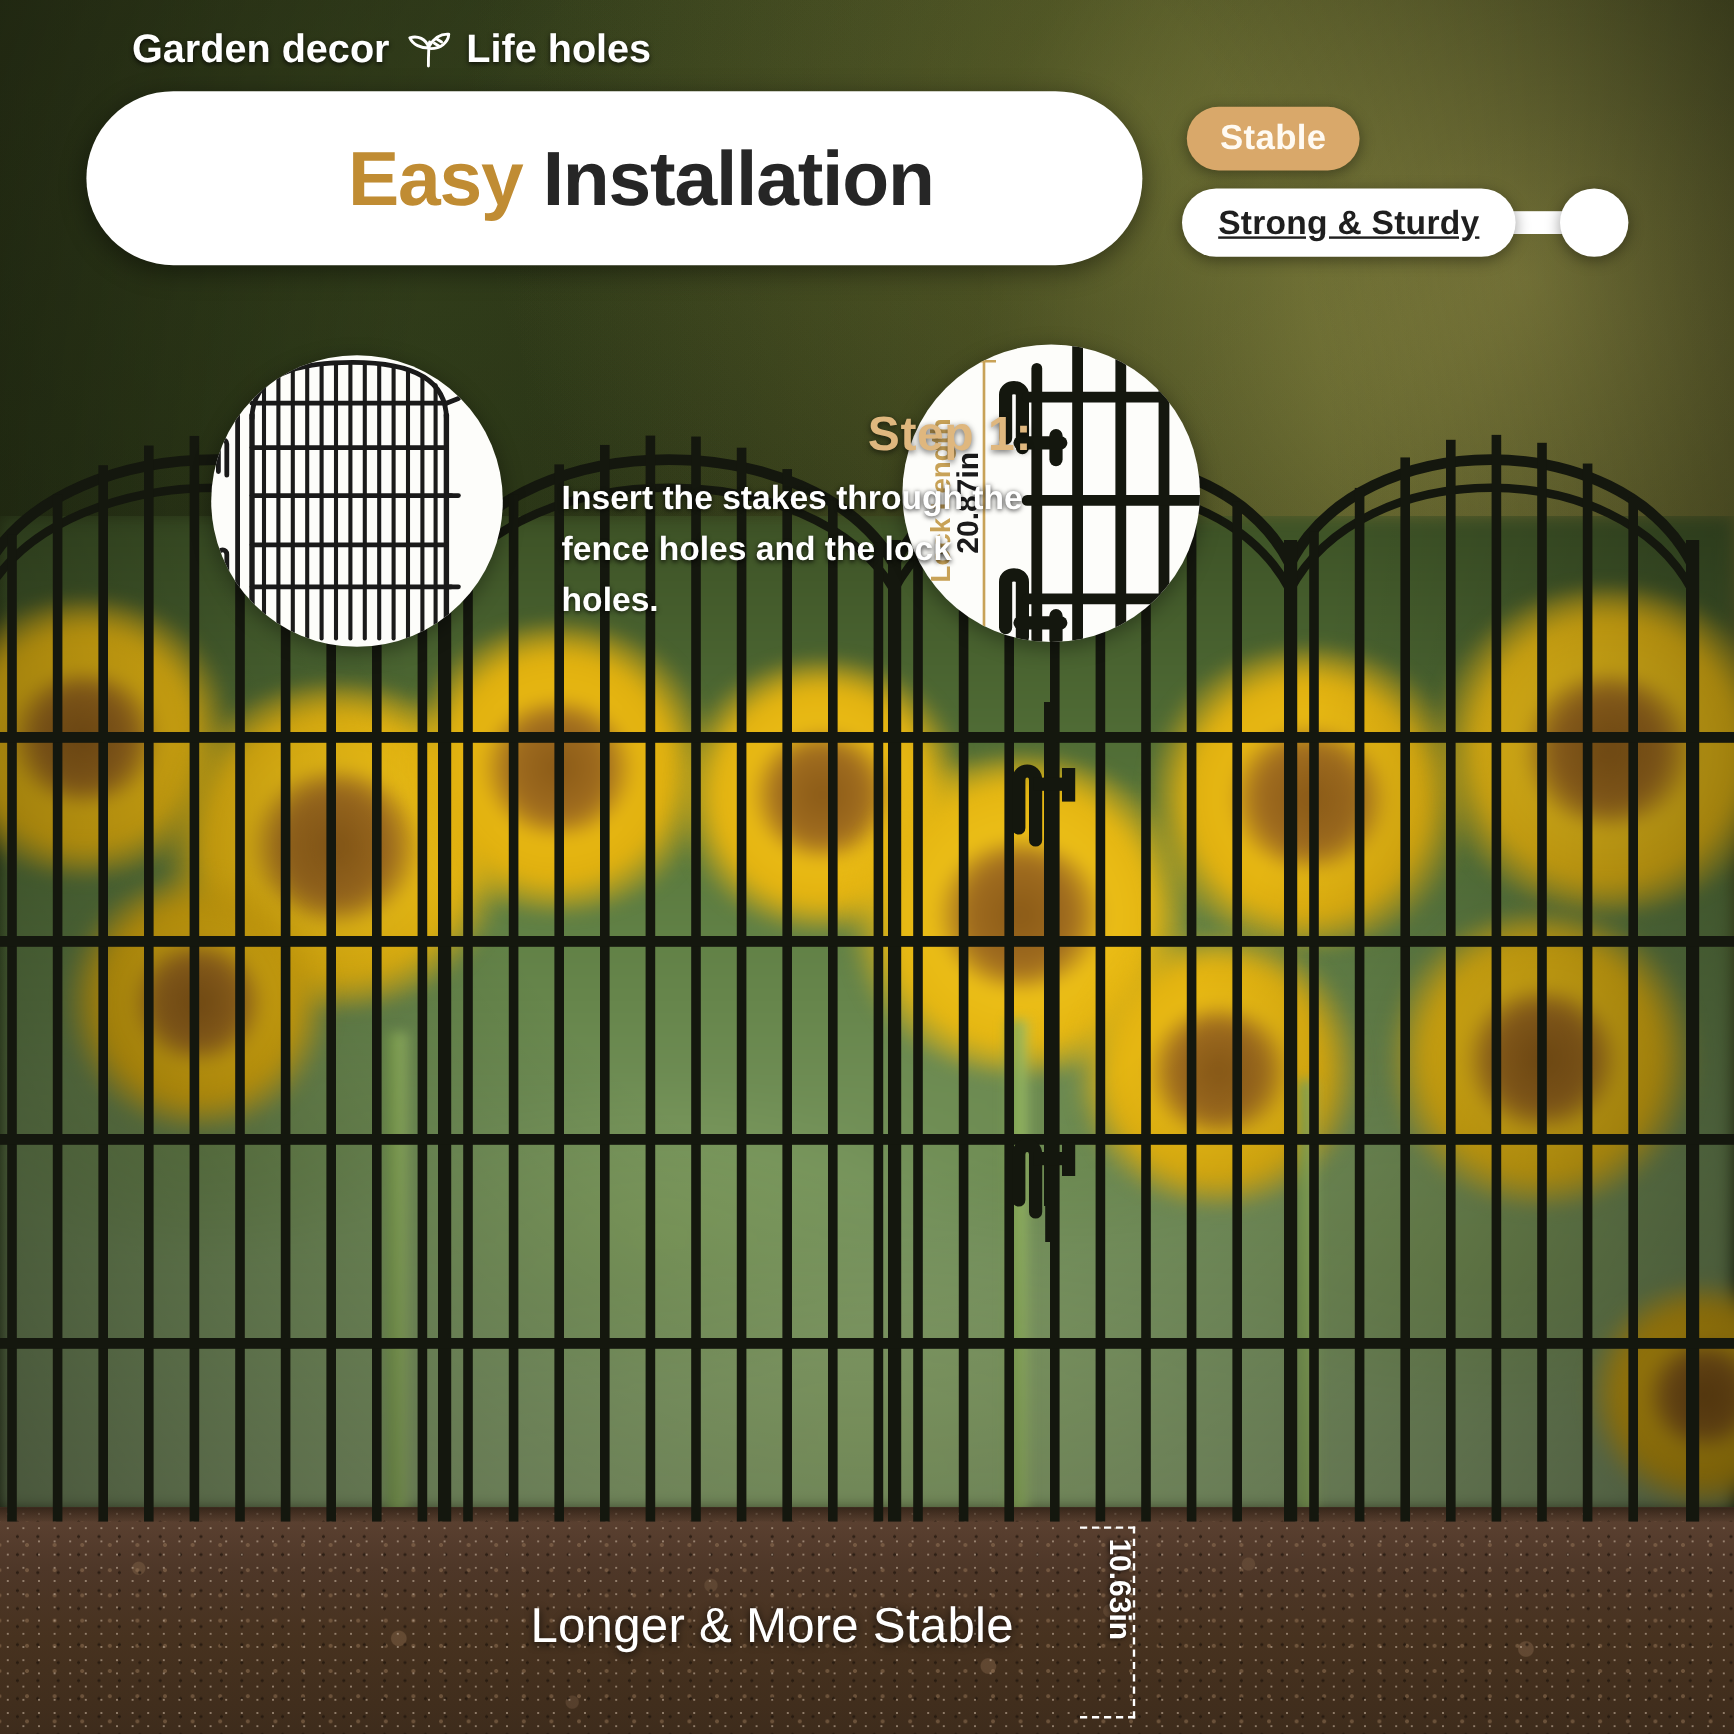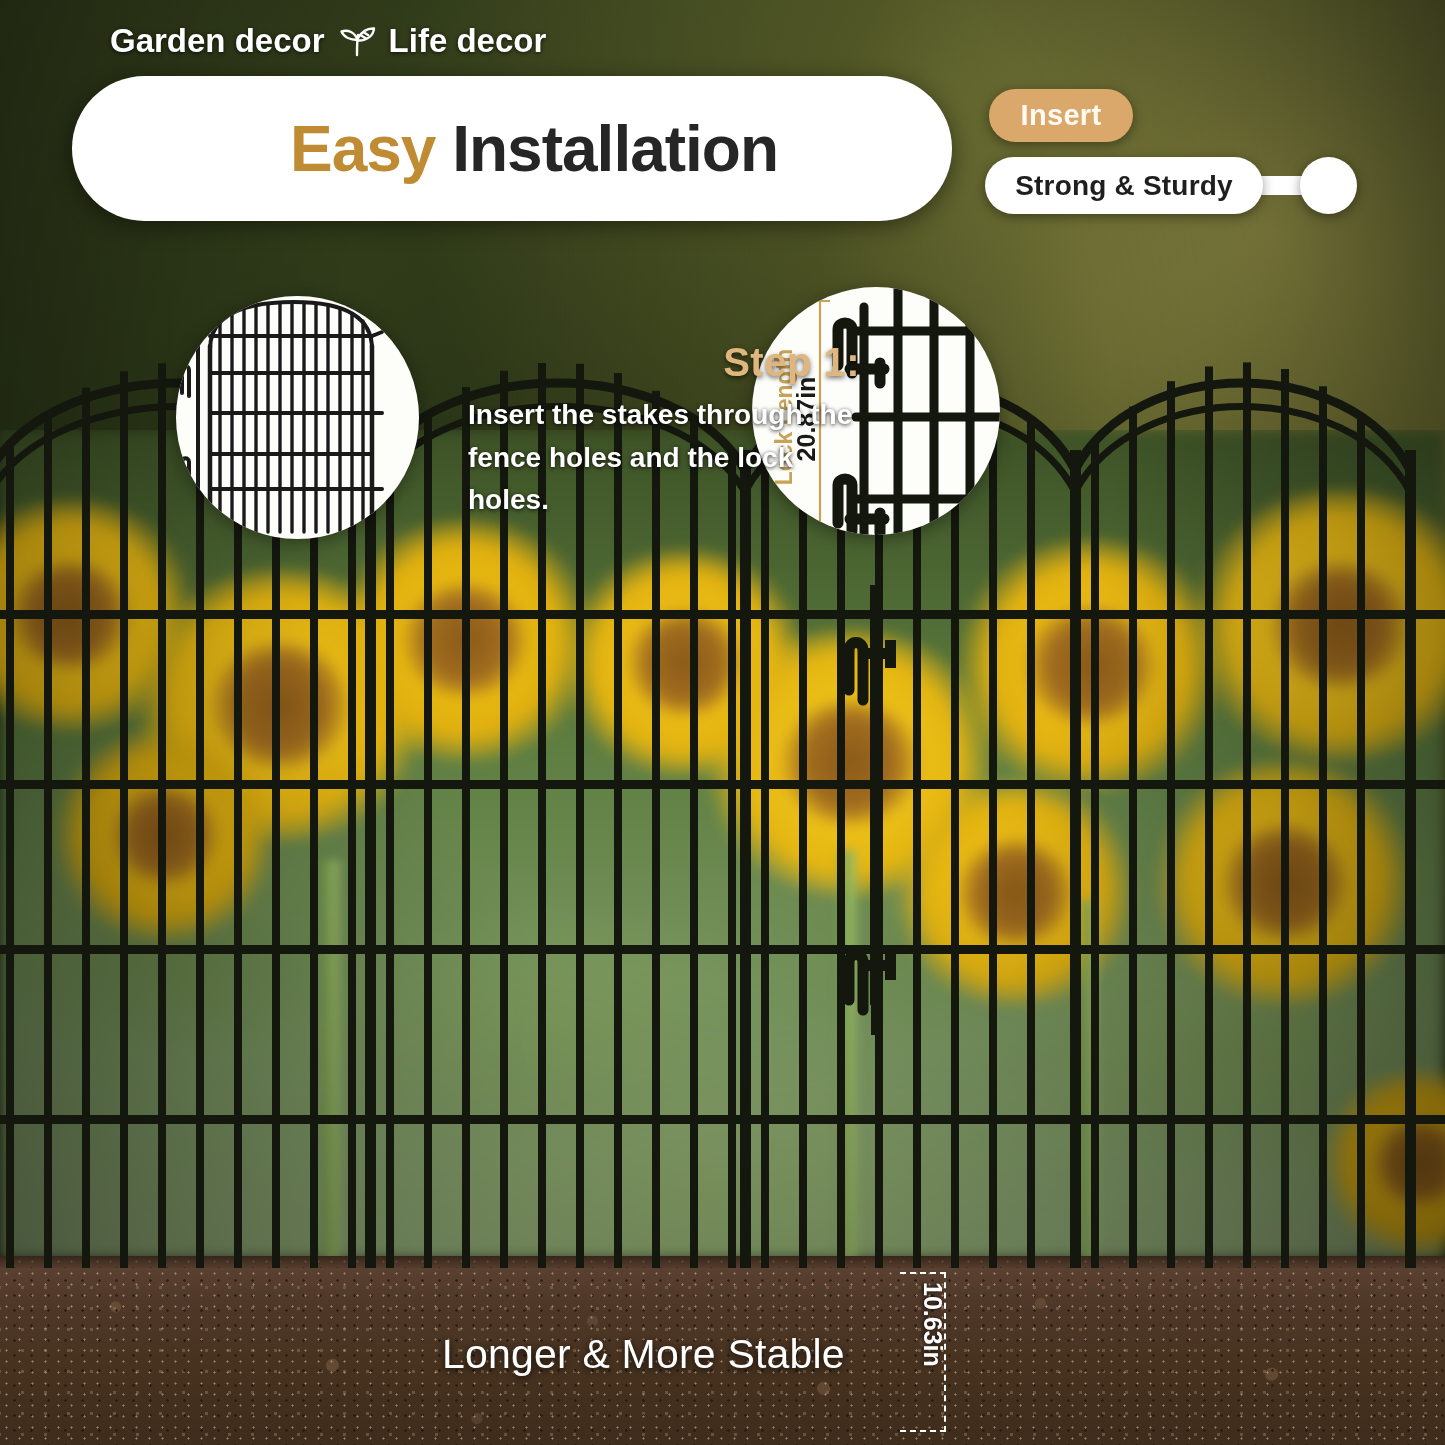--- a/index.html
+++ b/index.html
@@ -158,21 +158,21 @@
   }
   .sturdy-pill {
     position: absolute; left: 0; top: 0;
     width: 278px; height: 57px;
     background: #fff;
     border-radius: 29px;
     display: flex; align-items: center; justify-content: center;
     box-shadow: 0 3px 12px rgba(0,0,0,0.4);
   }
   .sturdy-pill span {
-    color: #1f1f1f; font-size: 28px; font-weight: 700; letter-spacing: 0.2px;
+    color: #1f1f1f; font-size: 28px; font-weight: 700; letter-spacing: 0.2px; text-decoration: underline;
   }
   .sturdy-bar {
     position: absolute; left: 260px; top: 19px;
     width: 80px; height: 19px;
     background: #fff;
   }
   .sturdy-dot {
     position: absolute; left: 315px; top: 0;
     width: 57px; height: 57px;
     background: #fff; border-radius: 50%;
@@ -357,31 +357,31 @@
     <span>Garden decor</span>
     <svg class="leaf-ico" width="40" height="34" viewBox="0 0 40 34">
       <g fill="none" stroke="#ffffff" stroke-width="2.4" stroke-linecap="round" stroke-linejoin="round">
         <path d="M20 31 C20 22, 20 16, 21 11"></path>
         <path d="M20.5 16 C14 16, 7 13.5, 4.5 7.5 C11 5.5, 18 8, 20.5 16 Z"></path>
         <path d="M21 14 C25 7.5, 31 4, 37 4.5 C36.5 11.5, 30 16.5, 22 16.5"></path>
         <path d="M27 8.5 L31 11"></path>
         <path d="M25 12 L29 14.5"></path>
       </g>
     </svg>
-    <span>Life decor</span>
+    <span>Life holes</span>
   </div>
 
   <div class="title-pill">
     <div class="title-text">
       <span class="t-easy">Easy</span><span>&nbsp;</span><span class="t-install">Installation</span>
     </div>
   </div>
 
   <div class="brand-pill">
-    <span>Insert</span>
+    <span>Stable</span>
   </div>
 
   <div class="sturdy-wrap">
     <div class="sturdy-bar"></div>
     <div class="sturdy-dot"></div>
     <div class="sturdy-pill">
       <span>Strong &amp; Sturdy</span>
     </div>
   </div>
 

